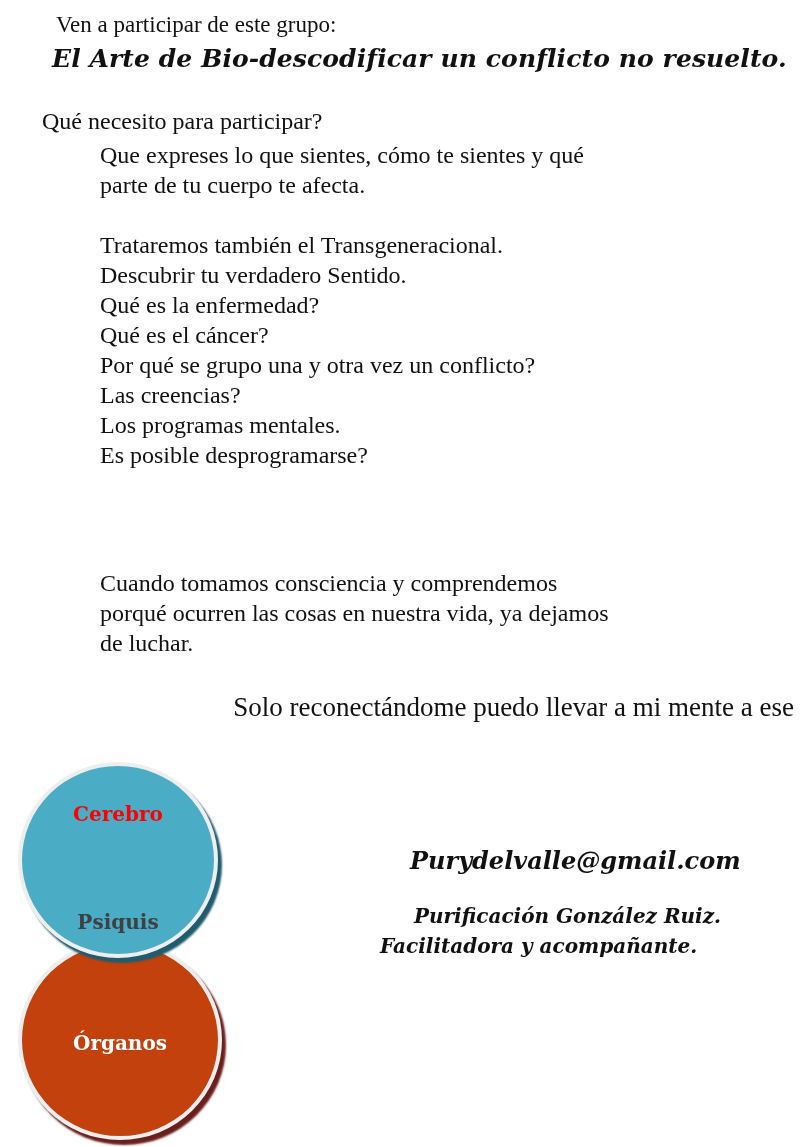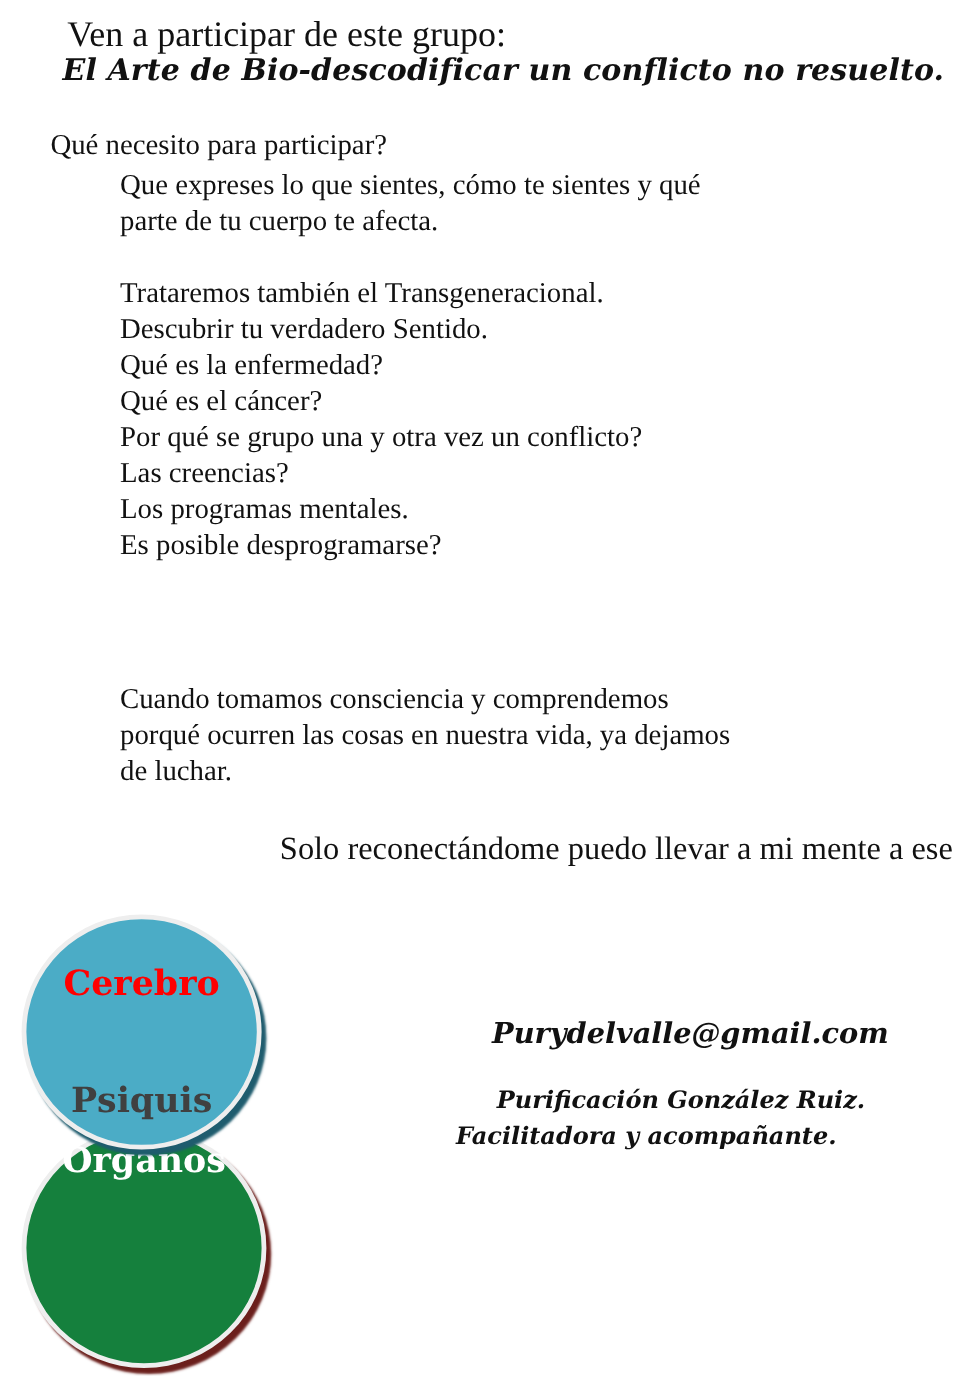--- a/index.html
+++ b/index.html
@@ -1,32 +1,32 @@
 <!DOCTYPE html>
 <html><head>
   <meta charset="utf-8">
   <style>
     html, body { margin: 0; padding: 0; background: #ffffff; }
     body { width: 800px; height: 1147px; position: relative; overflow: hidden; font-family: "DejaVu Serif", "Liberation Serif", serif; color: #111; }
     .abs { position: absolute; white-space: nowrap; }
     .serif { font-family: "Liberation Serif", "DejaVu Serif", serif; }
-    .intro { left: 56px; top: 12px; font-size: 30px; }
+    .intro { left: 56px; top: 12px; font-size: 23px; }
     .title { left: 52px; top: 44px; font-size: 25px; font-weight: bold; font-style: italic; font-family: "DejaVu Serif", serif; letter-spacing: 0.1px; }
     .q { left: 42px; top: 108px; font-size: 24px; }
     .list { left: 100px; font-size: 24px; }
     .line { height: 30px; line-height: 30px; }
     .quote { right: 6px; top: 690px; font-size: 27px; text-align: left; line-height: 34px; }
     .contact { font-family: "DejaVu Serif", serif; font-weight: bold; font-style: italic; }
     .email { left: 410px; top: 846px; font-size: 24px; }
     .name { left: 414px; top: 904px; font-size: 20px; }
     .role { left: 380px; top: 934px; font-size: 20px; }
     .circle { position: absolute; border-radius: 50%; border: 4px solid #eeeeee; box-sizing: border-box; display: flex; flex-direction: column; align-items: center; font-family: "DejaVu Serif", serif; font-weight: bold; }
-    .c-red { left: 18px; top: 940px; width: 204px; height: 200px; background: #15803d; box-shadow: 4px 5px 2px #6b1f1c; }
+    .c-red { left: 18px; top: 940px; width: 204px; height: 200px; background: #c2410c; box-shadow: 4px 5px 2px #6b1f1c; justify-content: center; }
     .c-blue { left: 18px; top: 762px; width: 200px; height: 196px; background: #4bacc6; box-shadow: 4px 5px 2px #1f5c6e; justify-content: space-between; padding: 36px 0 20px; }
-    .c-label { font-size: 29px; }
+    .c-label { font-size: 20px; }
   </style>
 </head>
 <body>
 
 <div class="abs serif intro">Ven a participar de este grupo:</div>
 <div class="abs title">El Arte de Bio-descodificar un conflicto no resuelto.</div>
 
 <div class="abs serif q">Qué necesito  para participar?</div>
 <div class="abs serif list" style="top:140px;">
   <div class="line">Que expreses lo que sientes, cómo te sientes y qué</div>

